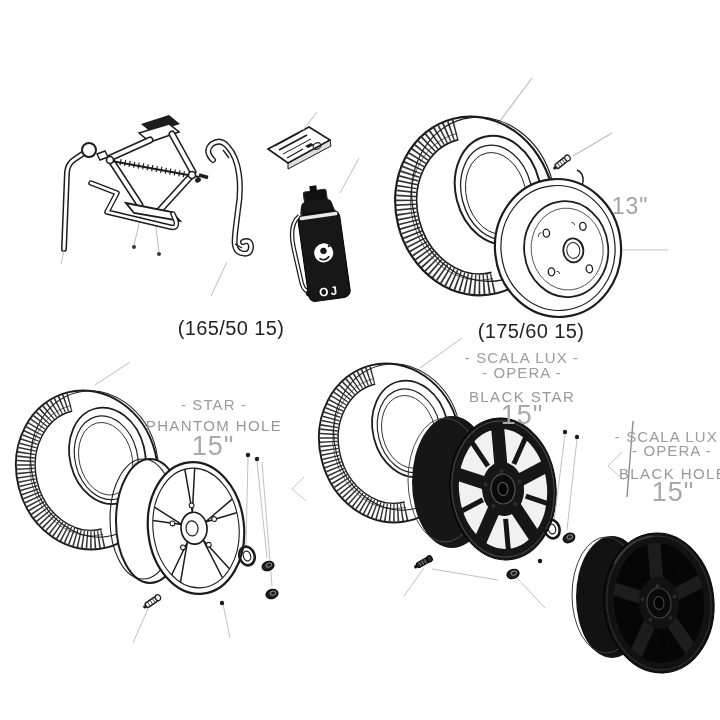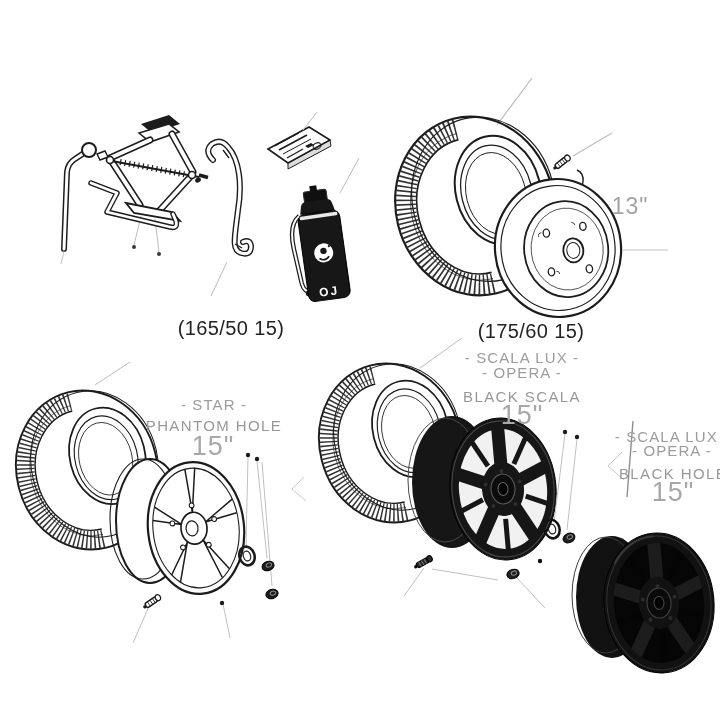--- a/index.html
+++ b/index.html
@@ -249,21 +249,21 @@
 
 <div>
   <div class="lbl grey-sm" style="left:214px; top:396px;">- STAR -</div>
   <div class="lbl grey-md" style="left:214px; top:417px;">PHANTOM HOLE</div>
   <div class="lbl grey-big" style="left:213px; top:431px;">15"</div>
 </div>
 
 <div>
   <div class="lbl grey-sm" style="left:522px; top:349px;">- SCALA LUX -</div>
   <div class="lbl grey-sm" style="left:522px; top:364px;">- OPERA -</div>
-  <div class="lbl grey-md" style="left:522px; top:388px;">BLACK SCALA</div>
+  <div class="lbl grey-md" style="left:522px; top:388px;">BLACK STAR</div>
   <div class="lbl grey-big" style="left:522px; top:400px;">15"</div>
 </div>
 
 <div>
   <div class="lbl grey-sm" style="left:672px; top:428px;">- SCALA LUX -</div>
   <div class="lbl grey-sm" style="left:672px; top:442px;">- OPERA -</div>
   <div class="lbl grey-md" style="left:673px; top:465px;">BLACK HOLE</div>
   <div class="lbl grey-big" style="left:673px; top:477px;">15"</div>
 </div>
 

